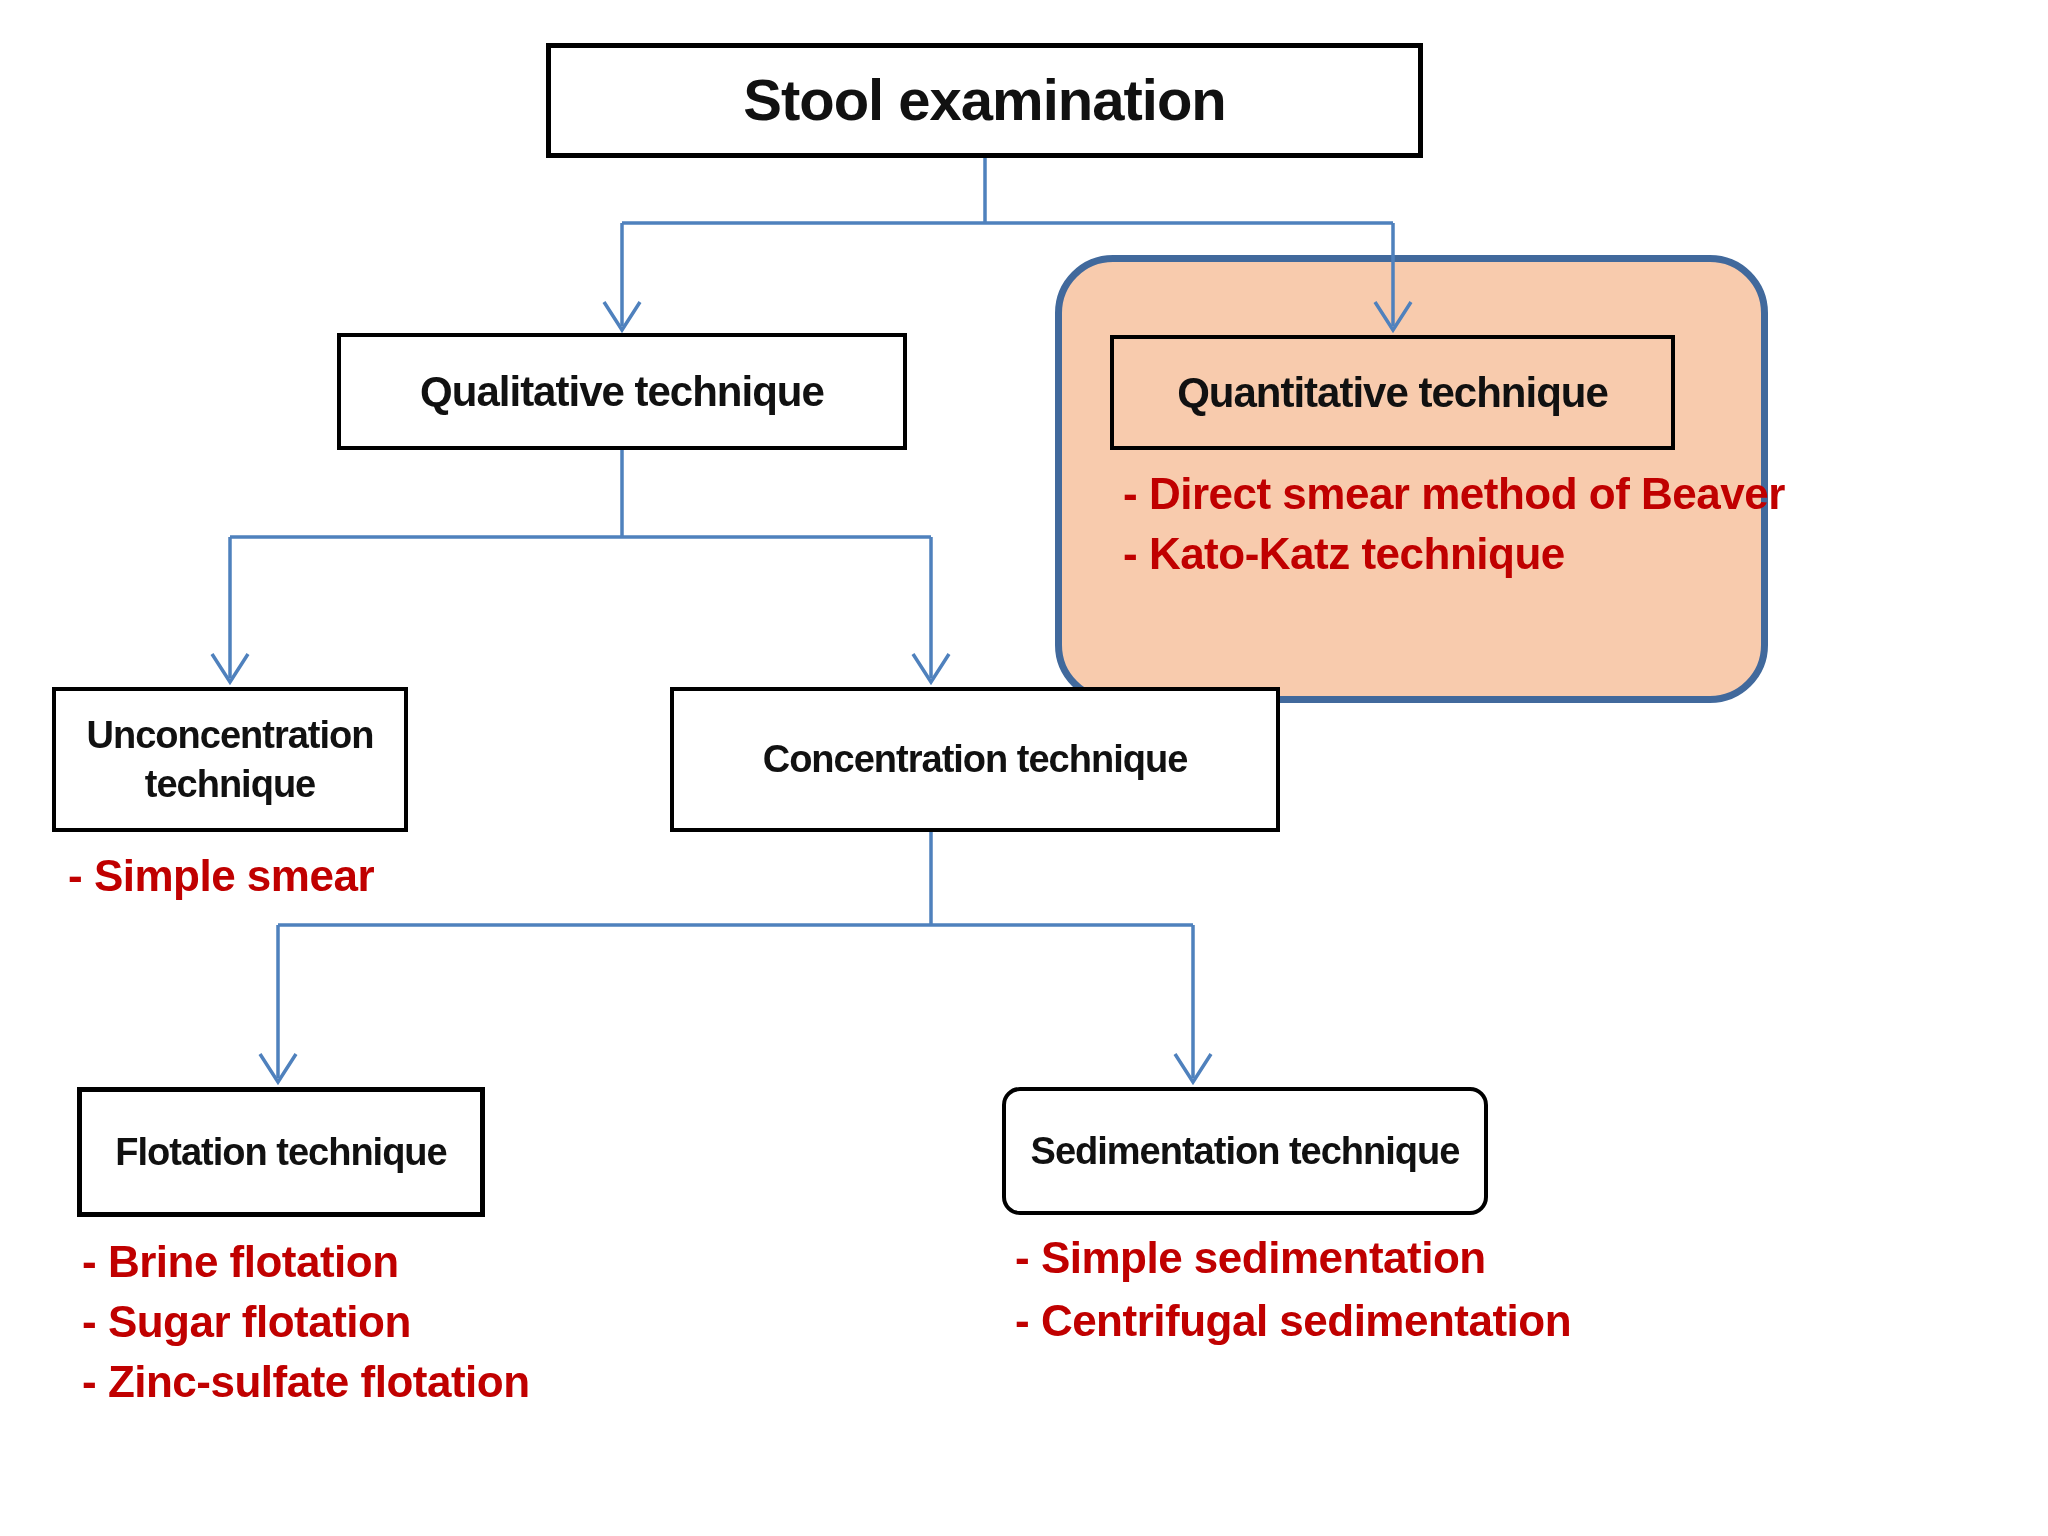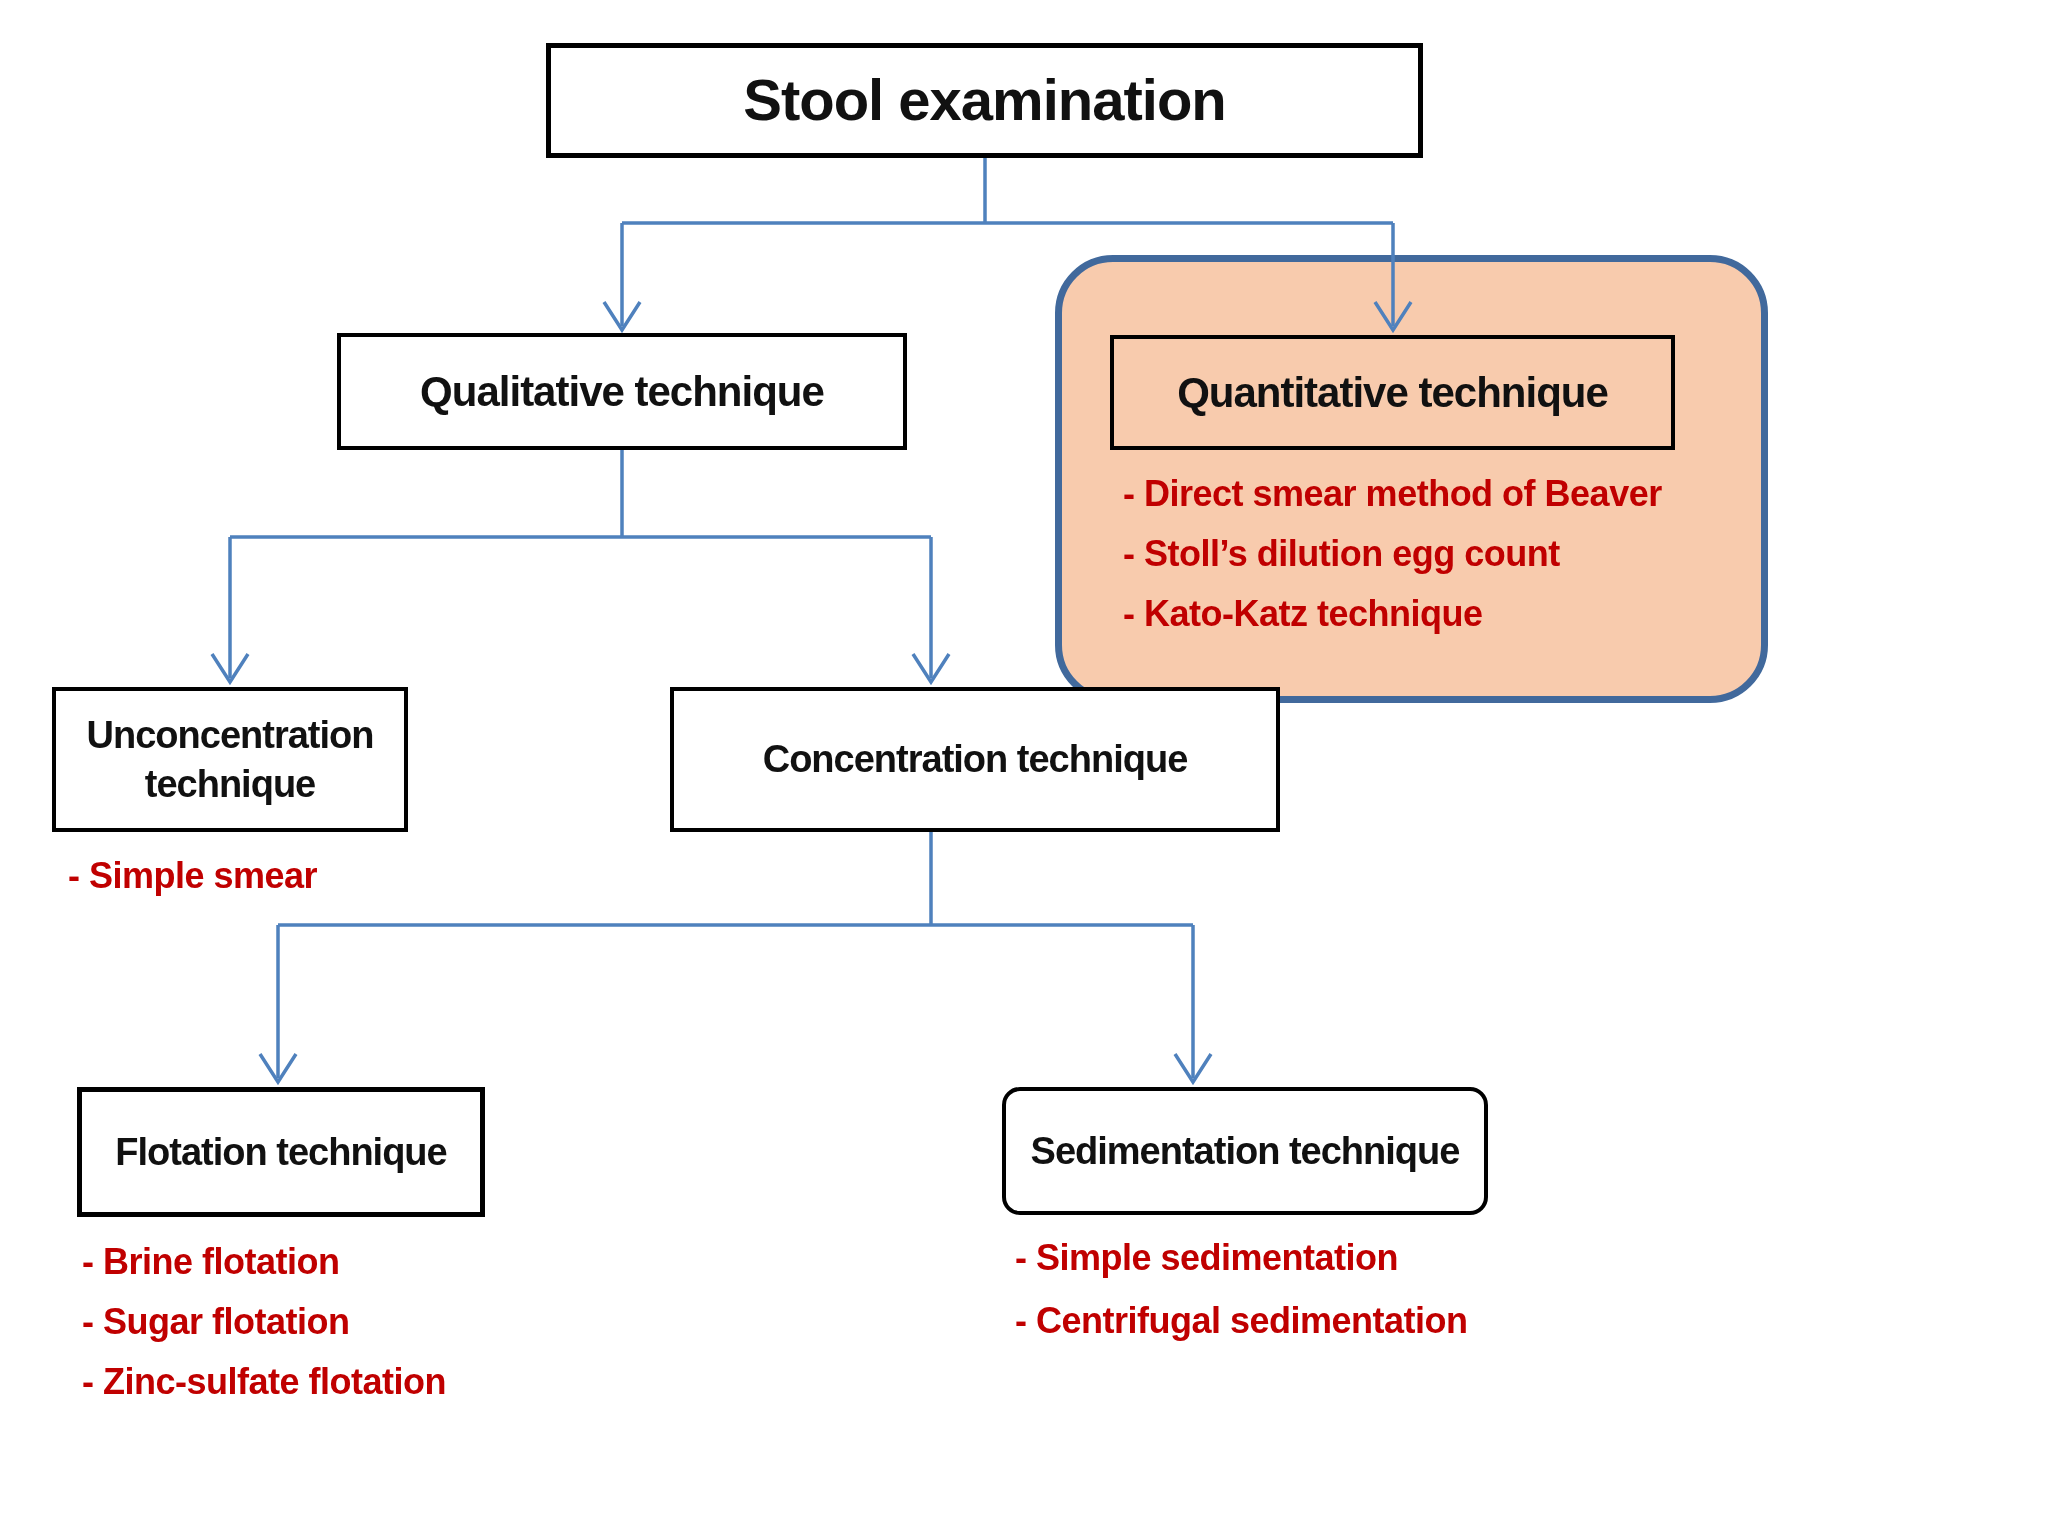--- a/index.html
+++ b/index.html
@@ -49,21 +49,21 @@
     font-size: 42px; background: transparent; z-index: 2;
   }
   .node-unconcentration { left: 52px;  top: 687px; width: 356px; height: 145px; }
   .node-concentration  { left: 670px; top: 687px; width: 610px; height: 145px; }
   .node-flotation      { left: 77px;  top: 1087px; width: 408px; height: 130px; border-width: 5px; }
   .node-sedimentation  { left: 1002px; top: 1087px; width: 486px; height: 128px; border-radius: 18px; }
   .rlist {
     position: absolute;
     color: var(--accent-red);
     font-weight: bold;
-    font-size: 36px;
+    font-size: 44px;
     letter-spacing: -0.5px;
     line-height: 60px;
     white-space: nowrap;
     z-index: 3;
   }
   .rlist-quant      { left: 1123px; top: 464px; }
   .rlist-simple     { left: 68px;   top: 846px; }
   .rlist-flotation  { left: 82px;   top: 1232px; }
   .rlist-sediment   { left: 1015px; top: 1226px; line-height: 63px; }
   .connectors {
@@ -95,21 +95,20 @@
   <div class="node node-qualitative">
     <span class="lbl">Qualitative technique</span>
   </div>
 
   <div class="node node-quantitative">
     <span class="lbl">Quantitative technique</span>
   </div>
 
   <div class="rlist rlist-quant">
     <div>- Direct smear method of Beaver</div>
-    <div>- Stoll’s dilution egg count</div>
     <div>- Kato-Katz technique</div>
   </div>
 
   <div class="node node-unconcentration">
     <span class="lbl">Unconcentration technique</span>
   </div>
 
   <div class="rlist rlist-simple">
     <div>- Simple smear</div>
   </div>

